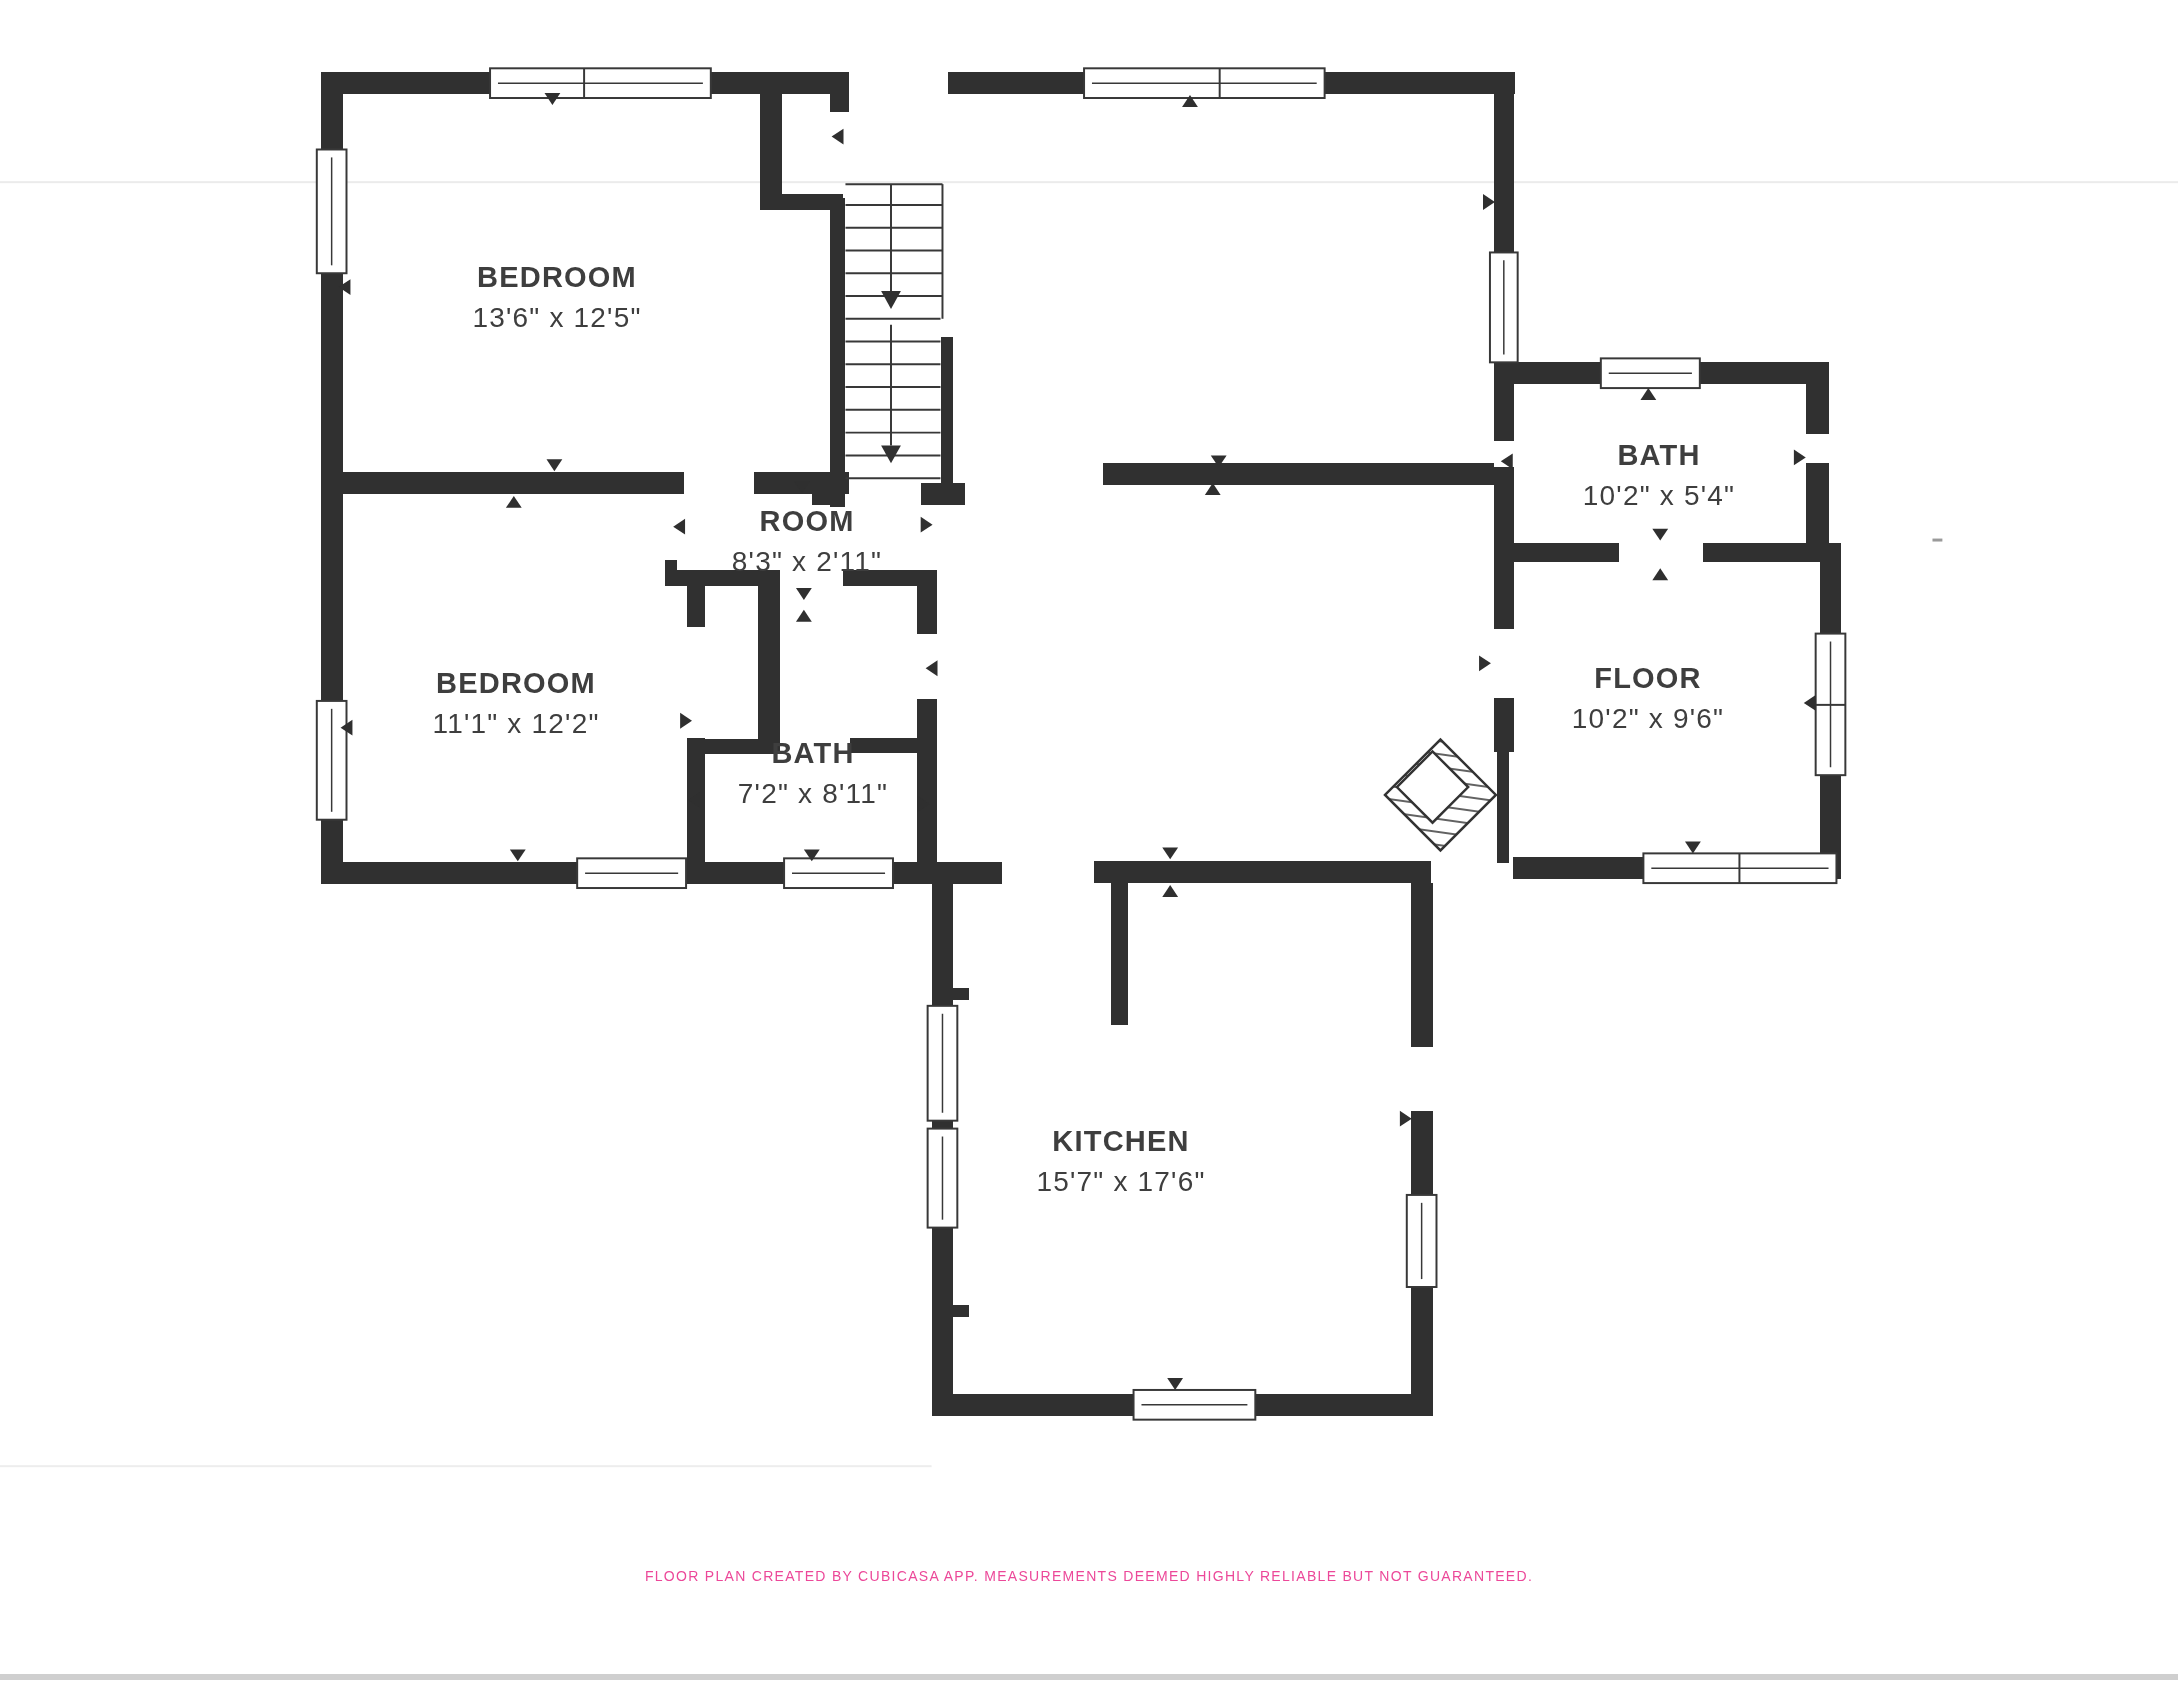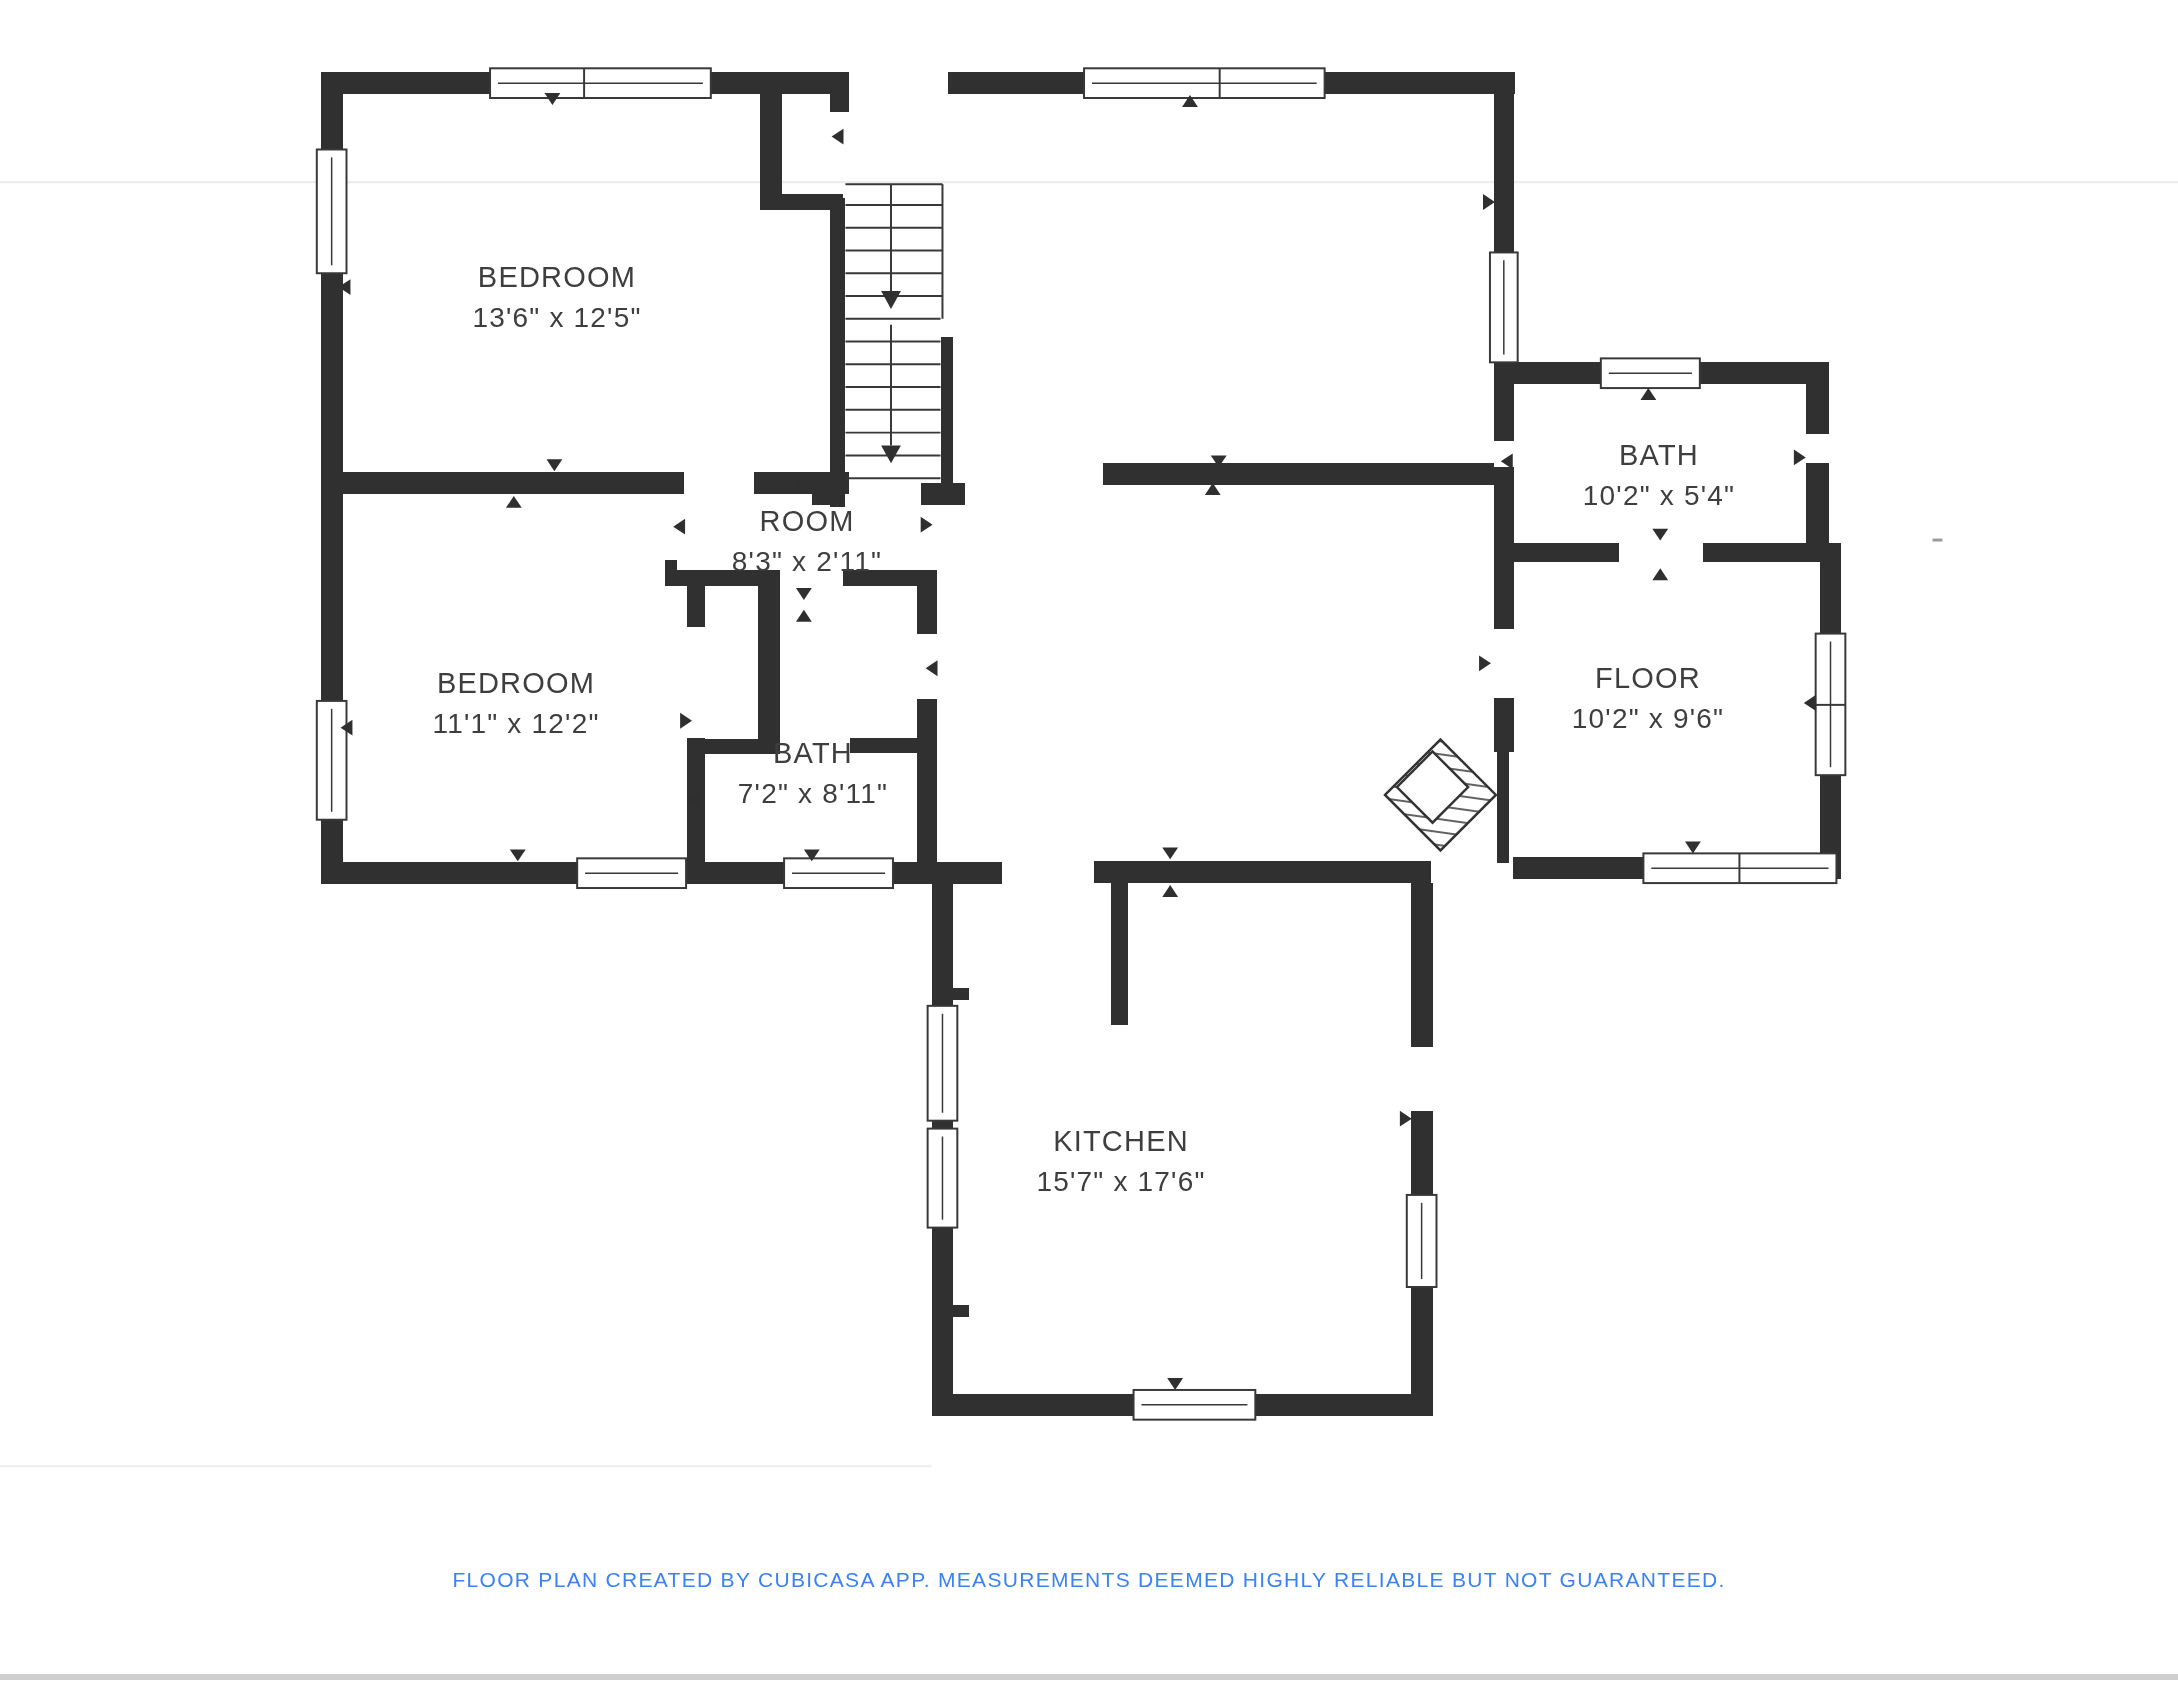--- a/index.html
+++ b/index.html
@@ -6,25 +6,25 @@
   body{
     width:2178px;height:1683px;background:#ffffff;position:relative;
     overflow:hidden;font-family:"Liberation Sans", sans-serif;
   }
   .plan{position:absolute;left:0;top:0;width:2178px;height:1683px;}
   svg{position:absolute;left:0;top:0;}
   .room-label{
     position:absolute;transform:translate(-50%,-50%);
     text-align:center;color:#3e3e3e;letter-spacing:1.2px;white-space:nowrap;
   }
-  .room-name{font-size:29px;font-weight:400;}
+  .room-name{font-size:29px;font-weight:700;}
   .room-dims{font-size:28px;font-weight:400;margin-top:8px;}
   .footer{
     position:absolute;left:1089px;top:1568px;transform:translateX(-50%);
-    font-size:21px;letter-spacing:1.3px;color:#3b82f6;white-space:nowrap;
+    font-size:14px;letter-spacing:1.3px;color:#ec4899;white-space:nowrap;
   }
   .bottom-strip{position:absolute;left:0;top:1674px;width:2178px;height:6px;background:#cfcfcf;}
 </style>
 </head>
 <body>
 
 <div class="plan">
 
 <svg width="2178" height="1683" viewBox="0 0 2200 1700">
   <defs>

